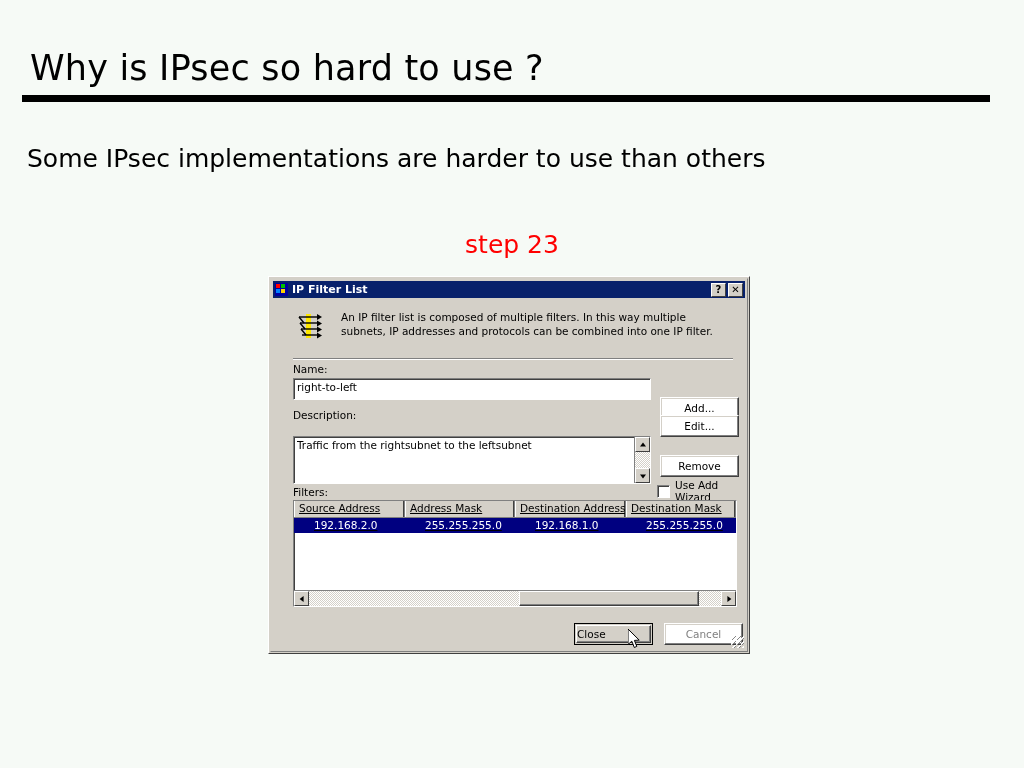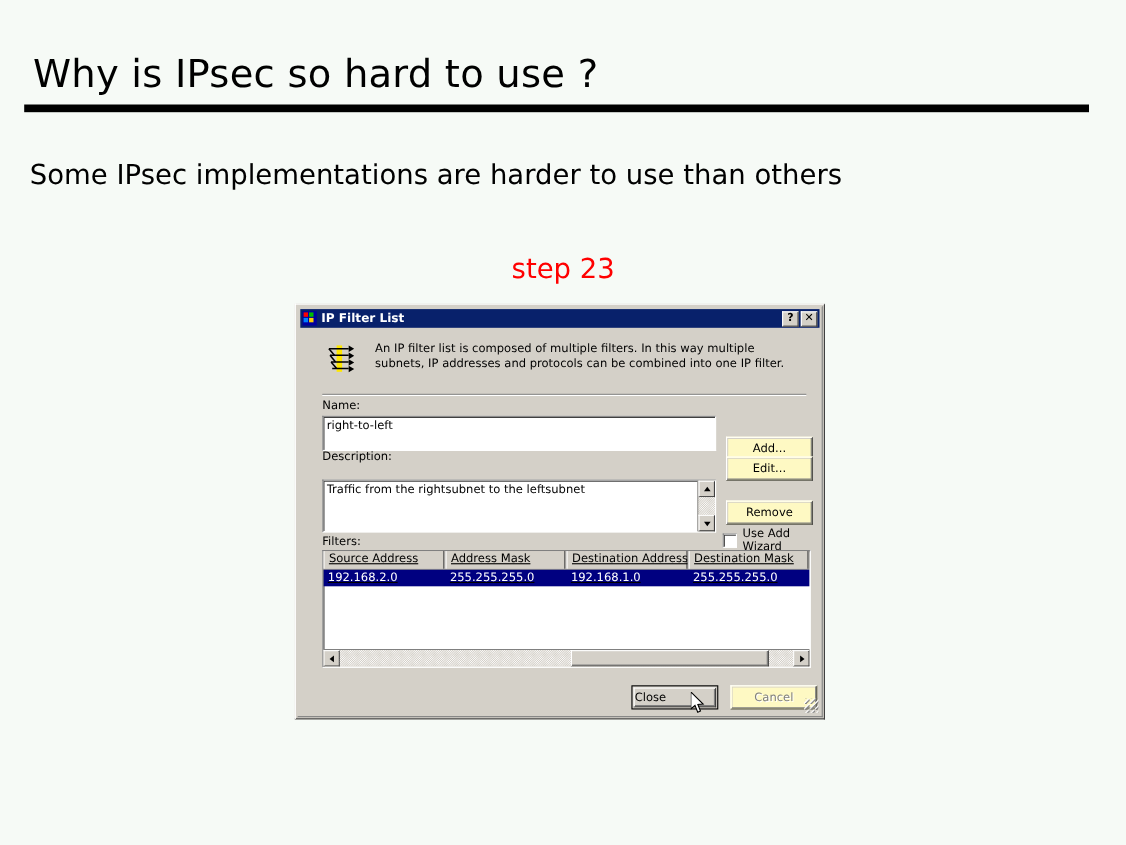--- a/index.html
+++ b/index.html
@@ -170,21 +170,21 @@
     color: #000000;
     white-space: nowrap;
   }
 
   #name-label { left: 22px; top: 84px; }
   #name-input {
     position: absolute;
     left: 22px;
     top: 99px;
     width: 358px;
-    height: 32px;
+    height: 22px;
     background: #ffffff;
     border: 1px solid #808080;
     border-right-color: #ffffff;
     border-bottom-color: #ffffff;
     box-shadow: inset 1px 1px 0 #404040;
     box-sizing: border-box;
     font-family: "DejaVu Sans", sans-serif;
     font-size: 10.5px;
     padding: 1px 3px;
     color: #000000;
@@ -260,21 +260,21 @@
       linear-gradient(45deg, #ffffff 25%, transparent 25%, transparent 75%, #ffffff 75%);
     background-size: 2px 2px;
     background-position: 0 0, 1px 1px;
     background-color: #d4d0c8;
   }
 
   .btn {
     position: absolute;
     width: 79px;
     height: 22px;
-    background: #fef9c3;
+    background: #ffffff;
     border: 1px solid #ffffff;
     border-right-color: #404040;
     border-bottom-color: #404040;
     box-shadow: inset -1px -1px 0 #808080, inset 1px 1px 0 #d4d0c8;
     box-sizing: border-box;
     font-family: "DejaVu Sans", sans-serif;
     font-size: 10.5px;
     color: #000000;
     text-align: center;
     line-height: 20px;
@@ -350,21 +350,21 @@
     cursor: default;
   }
   .row {
     display: flex;
     height: 15px;
   }
   .row.selected { background: #000080; color: #ffffff; }
   .cell {
     font-size: 10.5px;
     line-height: 15px;
-    padding-left: 4px;
+    padding-left: 20px;
     box-sizing: border-box;
     overflow: hidden;
     white-space: nowrap;
   }
   .c0 { width: 111px; }
   .c1 { width: 110px; }
   .c2 { width: 111px; }
   .c3 { width: 110px; }
 
   #list-hscroll {

